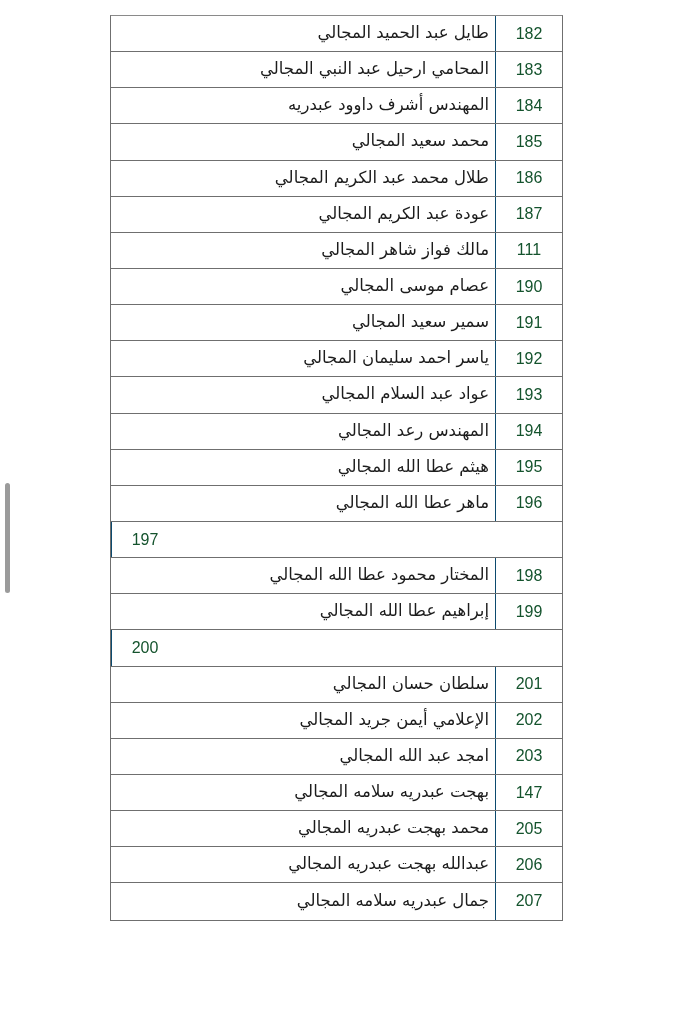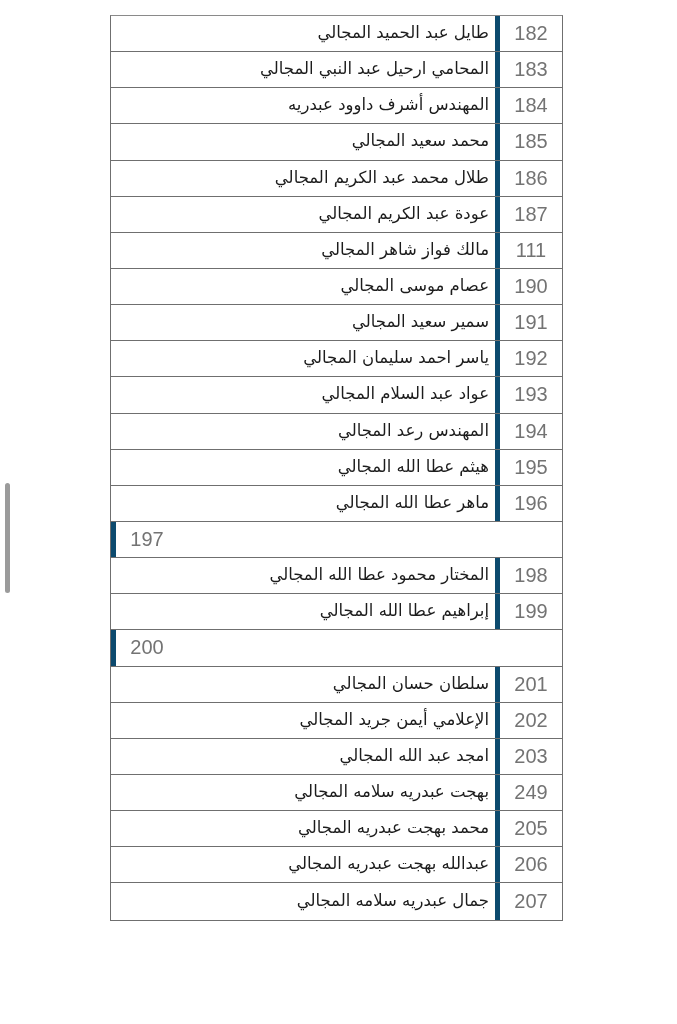--- a/index.html
+++ b/index.html
@@ -50,27 +50,27 @@
     align-items: center;
     padding: 0 6px 2px 4px;
     font-size: 16.5px;
     color: #1c1c1c;
     white-space: nowrap;
     overflow: hidden;
     box-sizing: border-box;
   }
   .num-cell {
     flex: 0 0 67px;
-    border-left: 5px solid #0c4a6e;
+    border-left: 1px solid #0c4a6e;
     display: flex;
     align-items: center;
     justify-content: center;
     font-family: "Liberation Sans", sans-serif;
-    font-size: 20px;
-    color: #737373;
+    font-size: 16px;
+    color: #14532d;
     box-sizing: border-box;
   }
 </style>
 </head>
 <body>
 
 <div class="page">
   <div class="scroll-thumb"></div>
   <div class="names-table" id="names-table">
   <div class="row">
@@ -172,21 +172,21 @@
     <div class="num-cell">202</div>
   </div>
 
   <div class="row">
     <div class="name-cell">امجد عبد الله المجالي</div>
     <div class="num-cell">203</div>
   </div>
 
   <div class="row">
     <div class="name-cell">بهجت عبدريه سلامه المجالي</div>
-    <div class="num-cell">249</div>
+    <div class="num-cell">147</div>
   </div>
 
   <div class="row">
     <div class="name-cell">محمد بهجت عبدريه المجالي</div>
     <div class="num-cell">205</div>
   </div>
 
   <div class="row">
     <div class="name-cell">عبدالله بهجت عبدريه المجالي</div>
     <div class="num-cell">206</div>

